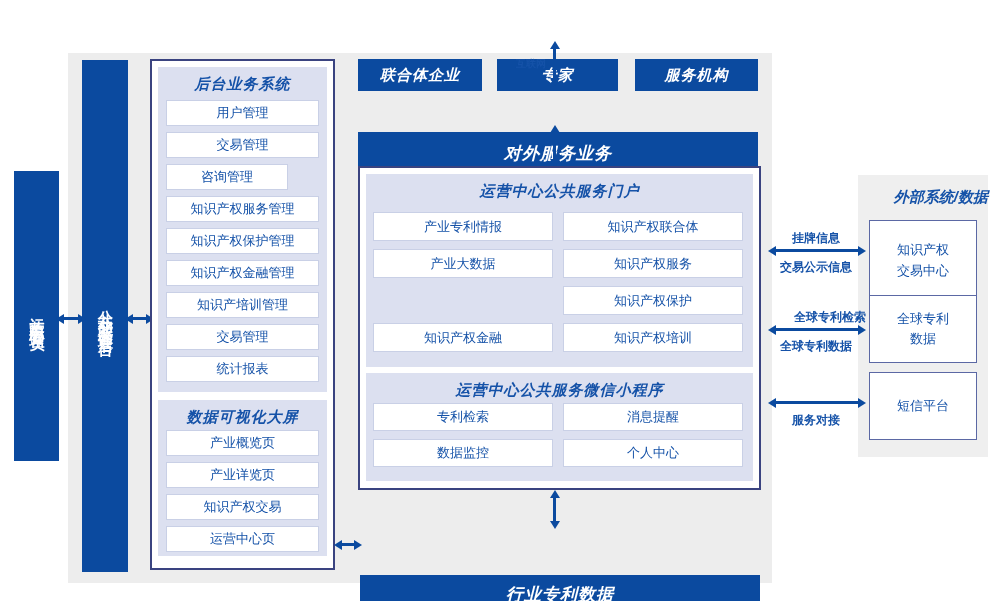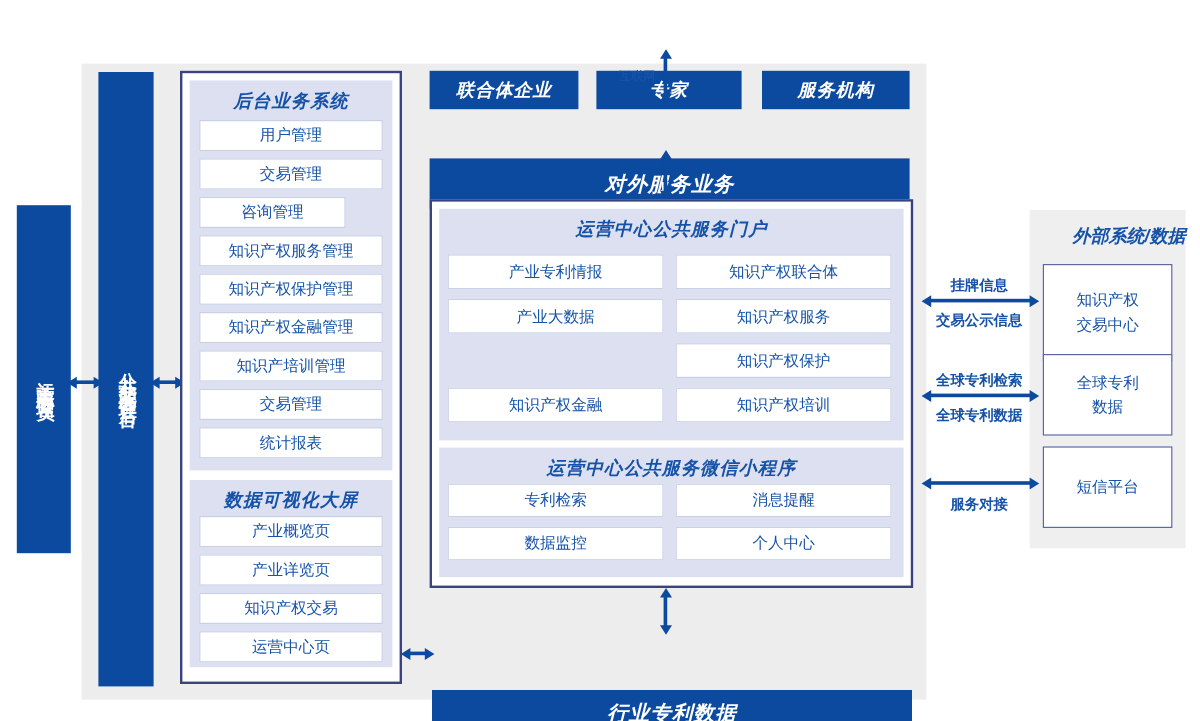--- a/index.html
+++ b/index.html
@@ -136,20 +136,20 @@
       <span>全球专利数据</span>
     </div>
   <div class="abs extbox" style="left:869px;top:372px;width:108px;height:68px;">
       <span>短信平台</span>
     </div>
 
   <div class="abs linklabel" style="left:766px;top:230px;">挂牌信息</div>
   <div class="harrow" style="left:775px;top:249px;width:84px;"></div>
   <div class="abs linklabel" style="left:766px;top:259px;">交易公示信息</div>
 
-  <div class="abs linklabel" style="left:766px;top:309px;">全球专利检索</div>
+  <div class="abs linklabel" style="left:766px;top:309px;text-align:right;">全球专利检索</div>
   <div class="harrow" style="left:775px;top:328px;width:84px;"></div>
   <div class="abs linklabel" style="left:766px;top:338px;">全球专利数据</div>
 
   <div class="harrow" style="left:775px;top:401px;width:84px;"></div>
   <div class="abs linklabel" style="left:766px;top:412px;">服务对接</div>
 
 </div>
 
 </body></html>

